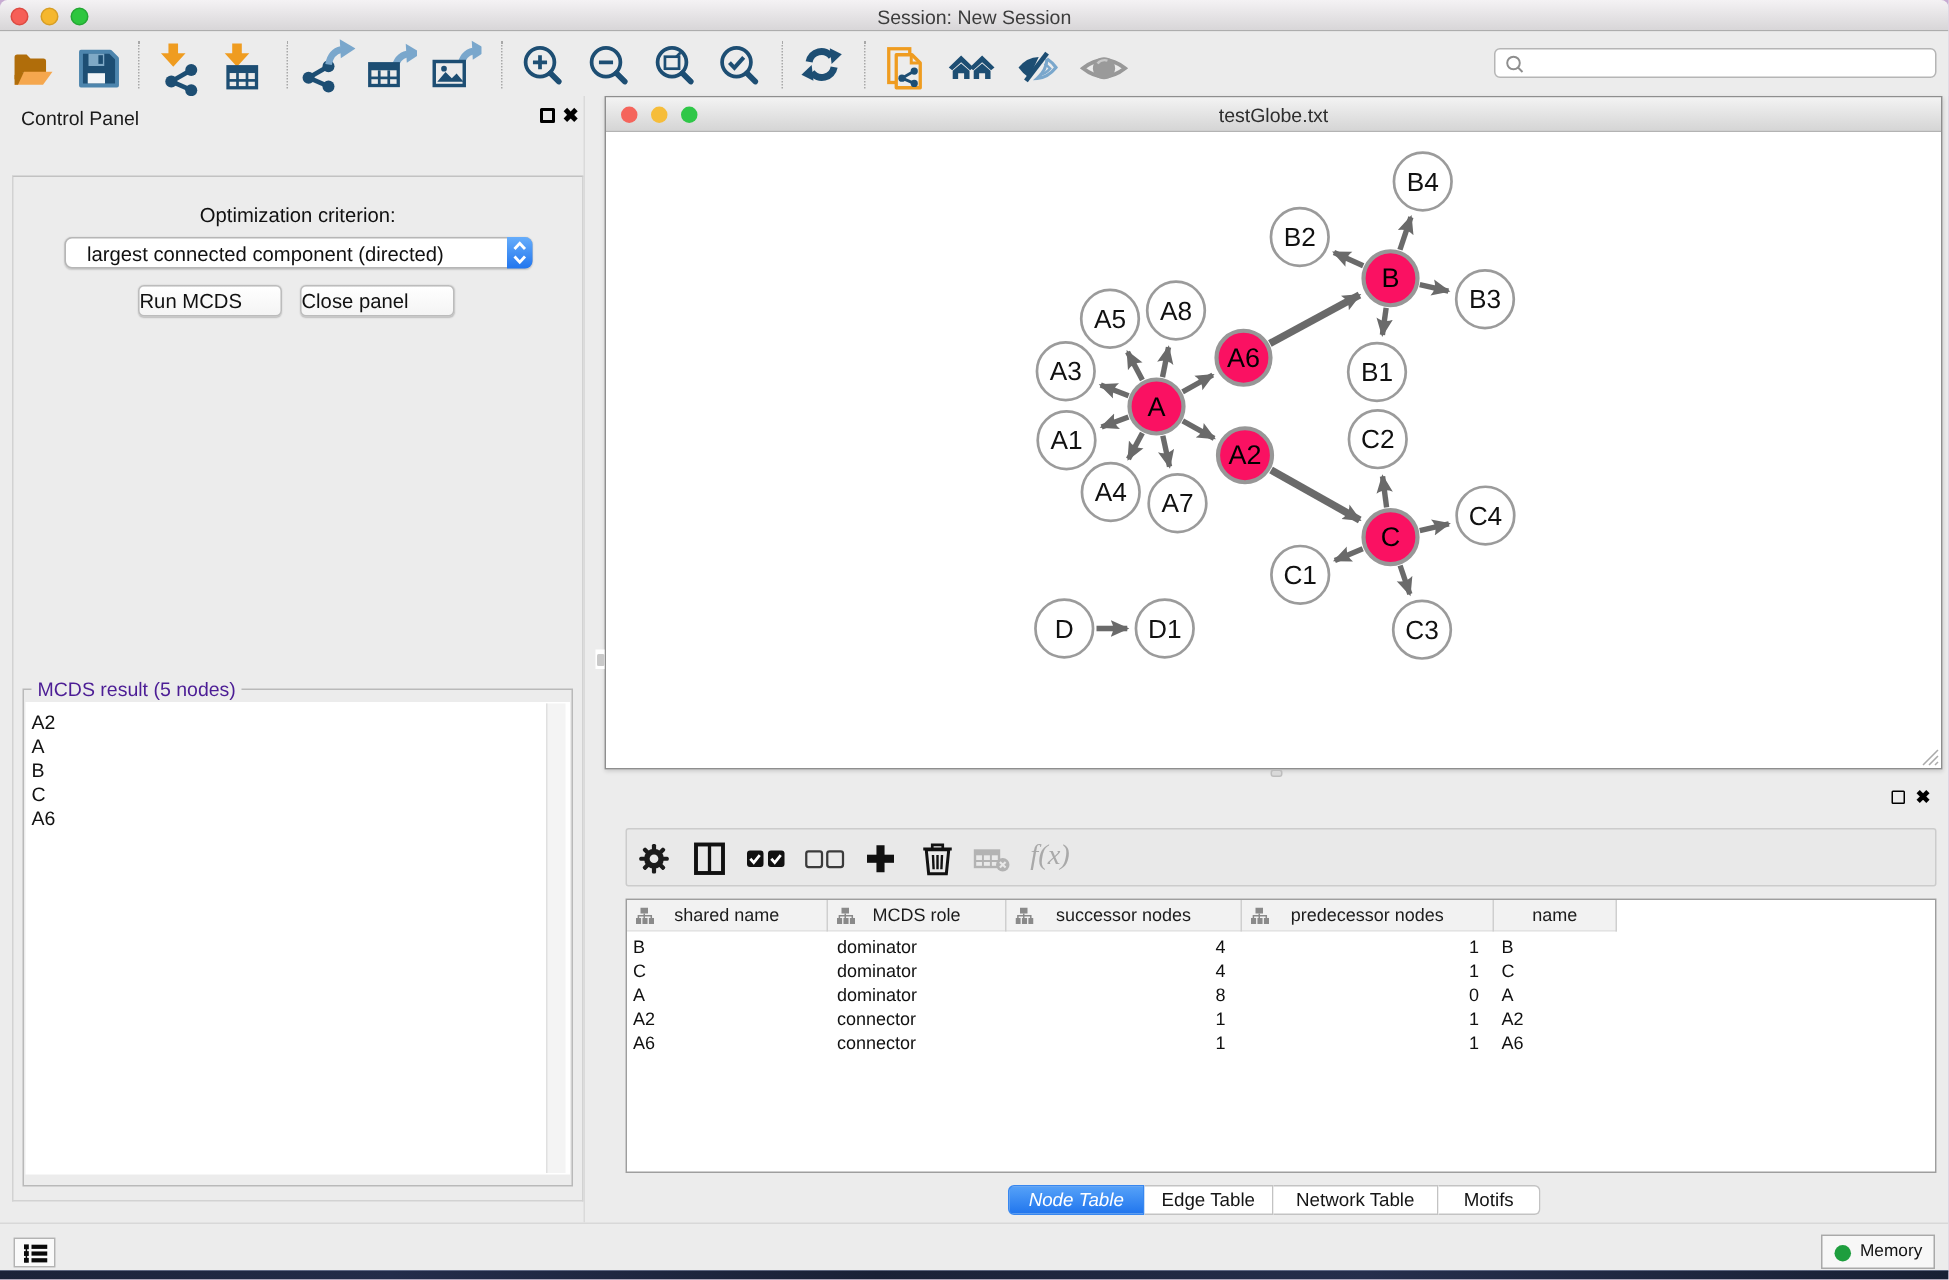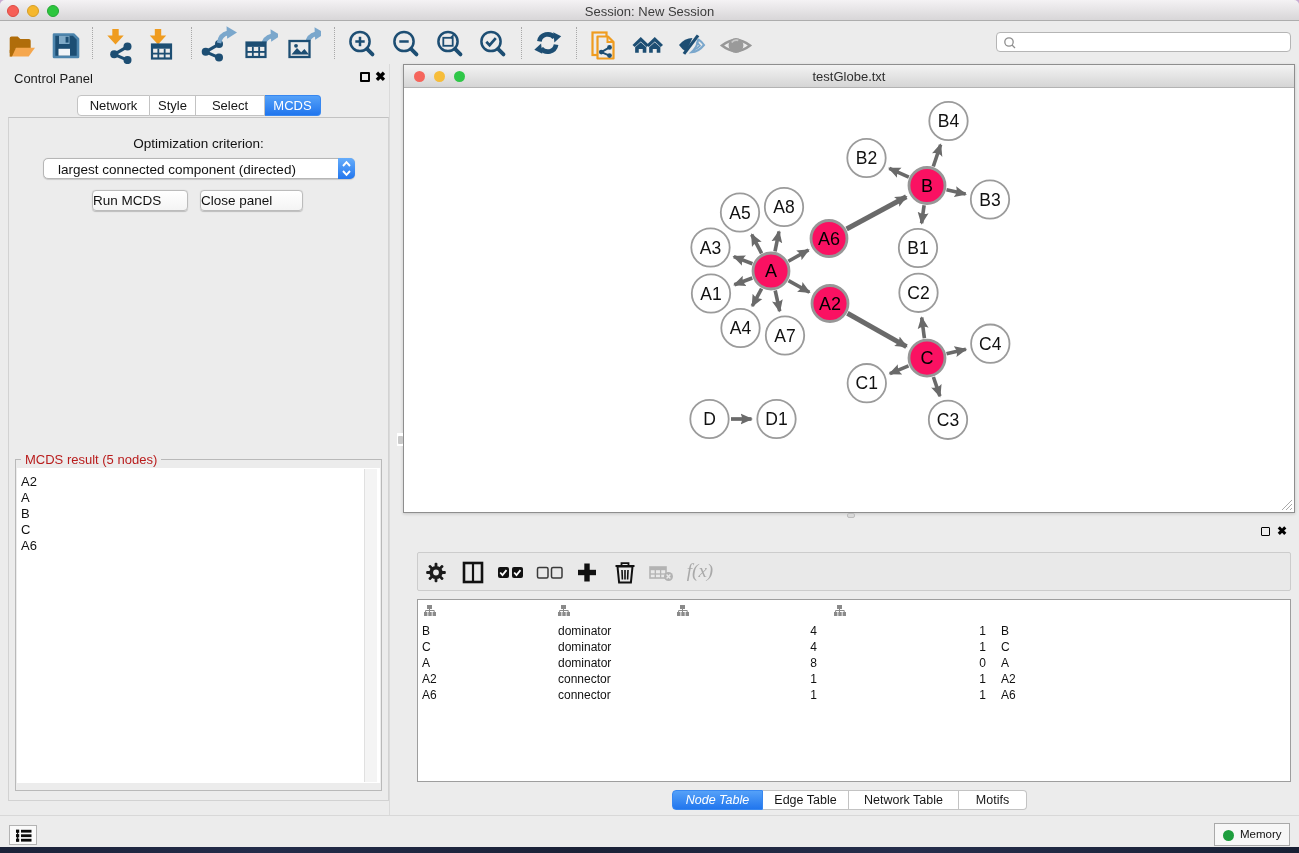--- a/index.html
+++ b/index.html
@@ -28,21 +28,21 @@
 .tabrow { position:absolute; top:95px; height:20px; display:flex; }
 .tab { height:21px; line-height:20px; font-size:13px; color:#151515; background:#fff; border:1px solid #c3c3c3; border-left:none; text-align:center; }
 .tab.first { border-left:1px solid #c3c3c3; border-radius:4px 0 0 4px; }
 .tab.last { border-radius:0 4px 4px 0; }
 .tab.sel { background:linear-gradient(#55a1f8,#2176ee); color:#fff; border-color:#3787f0; }
 #optlabel { left:0px; top:136px; width:397px; text-align:center; font-size:13.5px; color:#111; }
 #dropdown { left:43px; top:158px; width:312px; height:21px; background:#fff; border:1px solid #b6b6b6; border-radius:5px; font-size:13.5px; color:#111; line-height:21px; padding-left:14px; box-shadow:0 0.5px 1px rgba(0,0,0,.15); }
 #ddbtn { position:absolute; right:-1px; top:-1px; width:17px; height:21px; border-radius:0 5px 5px 0; background:linear-gradient(#66adfb,#2276ee); }
 .btn { position:absolute; height:21px; background:linear-gradient(#ffffff,#f4f4f4); border:1px solid #bcbcbc; border-radius:4px; font-size:13.5px; color:#111; text-align:left; line-height:19px; box-shadow:0 0.5px 1px rgba(0,0,0,.2); }
 #fieldset { left:15px; top:459px; width:367px; height:332px; border:1px solid #b9b9b9; }
-#fslegend { left:21px; top:452px; background:#ececec; padding:0 4px; font-size:13px; color:#b91c1c; }
+#fslegend { left:21px; top:452px; background:#ececec; padding:0 4px; font-size:13px; color:#4c1d95; }
 #fslist { left:17px; top:468px; width:363px; height:315px; background:#fff; font-size:13px; color:#111; line-height:16px; padding:6px 0 0 4px; }
 #fssb { left:364px; top:469px; width:13px; height:313px; background:#f4f4f4; border-left:1px solid #e0e0e0; }
 
 
 #netwin { left:403px; top:64px; width:892px; height:449px; background:#fff; border:1px solid #8e8e8e; box-shadow:0 1px 3px rgba(0,0,0,.16); }
 #nettitle { position:absolute; left:0; top:0; width:100%; height:23px; background:linear-gradient(#f3f3f3,#d5d5d5); border-bottom:1px solid #b3b3b3; }
 #nettitle .t1 { left:10px; top:6px; width:11px; height:11px; background:#f5655c; }
 #nettitle .t2 { left:30px; top:6px; width:11px; height:11px; background:#f6bd3a; }
 #nettitle .t3 { left:50px; top:6px; width:11px; height:11px; background:#2fc748; }
 #nettitletext { position:absolute; left:0; top:4px; width:100%; text-align:center; font-size:13px; color:#2e2e2e; }
@@ -202,26 +202,20 @@
           <circle cx="7" cy="7" r="4.2" fill="none" stroke="#8e8e8e" stroke-width="1.3"></circle>
           <line x1="10" y1="10" x2="13" y2="13" stroke="#8e8e8e" stroke-width="1.3"></line>
         </svg>
       </div>
 </div>
 
 <div class="abs" id="cpHeadText">Control Panel</div>
 <div class="abs" id="cpMax"></div>
 <div class="abs" id="cpClose">✖</div>
 <div class="abs" id="cpPane"></div>
-<div class="tabrow" style="left:77px;">
-  <div class="tab first" style="width:73px">Network</div>
-      <div class="tab" style="width:46px">Style</div>
-      <div class="tab" style="width:69px">Select</div>
-      <div class="tab last sel" style="width:56px">MCDS</div>
-</div>
 <div class="abs" id="optlabel">Optimization criterion:</div>
 <div class="abs" id="dropdown">largest connected component (directed)<div id="ddbtn">
         <svg width="17" height="21" viewBox="0 0 17 21" style="position:absolute;left:0;top:0">
           <path d="M5 8 L8.5 4.2 L12 8" fill="none" stroke="#fff" stroke-width="1.9"></path>
           <path d="M5 13 L8.5 16.8 L12 13" fill="none" stroke="#fff" stroke-width="1.9"></path>
         </svg>
       </div></div>
 <div class="btn" style="left:92px;top:190px;width:96px;">Run MCDS</div>
 <div class="btn" style="left:200px;top:190px;width:103px;">Close panel</div>
 <div class="abs" id="fieldset"></div>
@@ -364,20 +358,27 @@
         <rect x="8" y="14" width="16" height="3.2" fill="#b3b3b3"></rect>
         <line x1="13.3" y1="17" x2="13.3" y2="25" stroke="#b3b3b3" stroke-width="1.3"></line>
         <line x1="18.6" y1="17" x2="18.6" y2="25" stroke="#b3b3b3" stroke-width="1.3"></line>
         <line x1="8" y1="21" x2="24" y2="21" stroke="#b3b3b3" stroke-width="1.3"></line>
         <circle cx="26.5" cy="23.5" r="4.5" fill="#b3b3b3"></circle>
         <path d="M24.6 21.6 l3.8 3.8 M28.4 21.6 l-3.8 3.8" stroke="#e9e9e9" stroke-width="1.4"></path>
       </svg>
 <div style="position:absolute;left:260px;top:7px;width:44px;text-align:center;font-family:'Liberation Serif',serif;font-style:italic;font-size:19px;color:#a9a9a9;">f(x)</div>
     </div>
 <div class="abs" id="tptable">
+  <div id="tphead">
+    <div class="th" style="left:0;width:134px;">shared name</div>
+    <div class="th" style="left:134px;width:119px;">MCDS role</div>
+    <div class="th" style="left:253px;width:157px;">successor nodes</div>
+    <div class="th" style="left:410px;width:168px;">predecessor nodes</div>
+    <div class="th" style="left:578px;width:82px;border-right:1px solid #cfcfcf;">name</div>
+  </div>
   <svg class="thicon" style="left:6px" width="12" height="12" viewBox="0 0 12 12">
         <rect x="3" y="0" width="5" height="4" fill="#8a8a8a"></rect>
         <rect x="0" y="7" width="3.4" height="4" fill="#8a8a8a"></rect>
         <rect x="4.3" y="7" width="3.4" height="4" fill="#8a8a8a"></rect>
         <rect x="8.6" y="7" width="3.4" height="4" fill="#8a8a8a"></rect>
         <path d="M5.5 4 v2 M1.6 7 v-1.5 h8.6 V7 M5.5 5.5 v1.5" stroke="#8a8a8a" stroke-width="1" fill="none"></path>
       </svg>
       <svg class="thicon" style="left:140px" width="12" height="12" viewBox="0 0 12 12">
         <rect x="3" y="0" width="5" height="4" fill="#8a8a8a"></rect>
         <rect x="0" y="7" width="3.4" height="4" fill="#8a8a8a"></rect>

